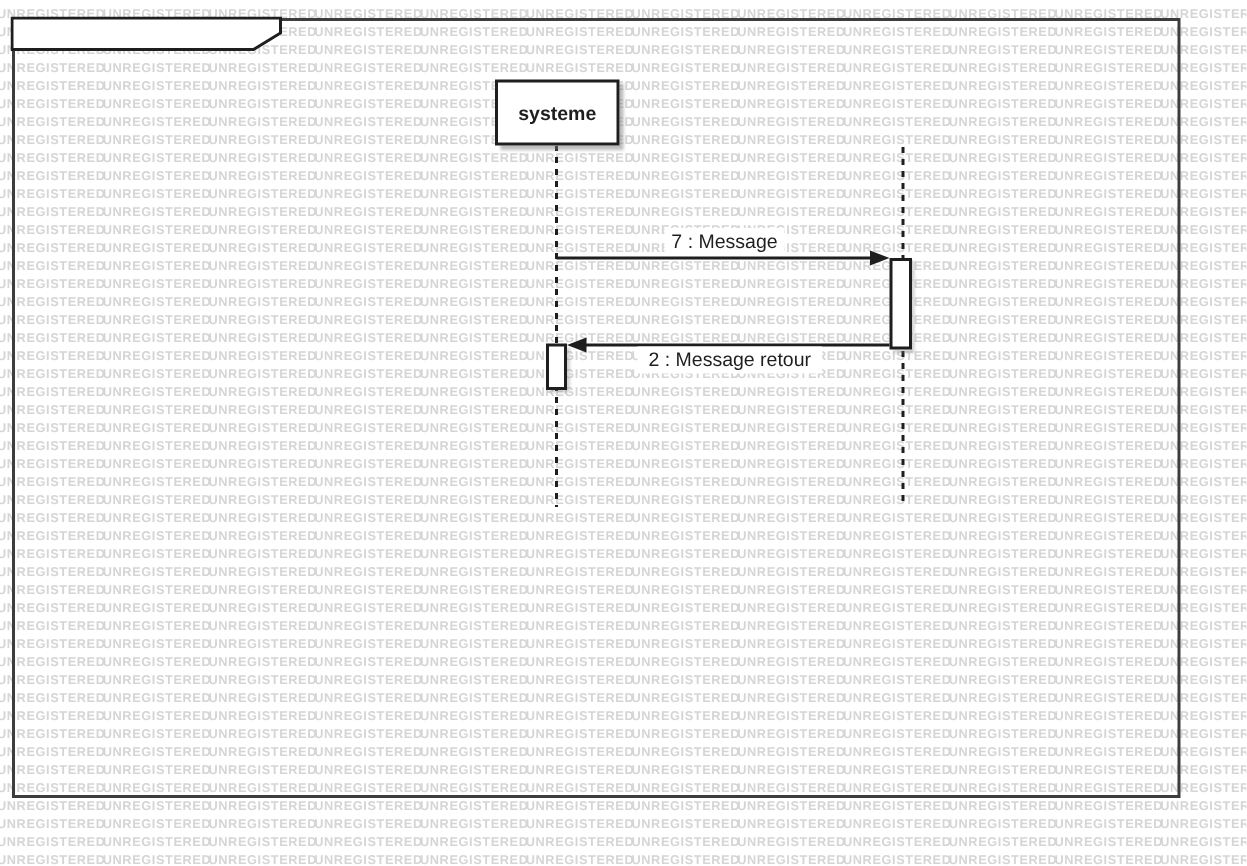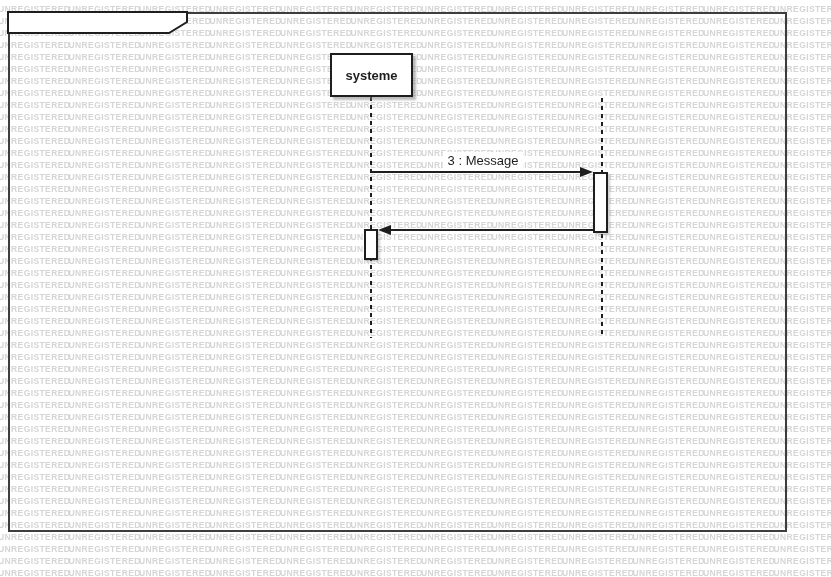--- a/index.html
+++ b/index.html
@@ -693,18 +693,19 @@
 
   <div class="head" style="left:330px; top:53px; width:83px; height:44px;">
     <span>systeme</span>
   </div>
 
   <div class="activation" style="left:593px; top:172px; width:15px; height:61px;"></div>
   <div class="activation" style="left:364px; top:229px; width:14px; height:31px;"></div>
 
   <div class="mline" style="left:371px; top:171px; width:210px;"></div>
   <div class="arrow-right" style="left:580px; top:167px;"></div>
-  <div class="mlabel" style="left:443px; top:152px; width:80px;">3 : Message</div>
+  <div class="mlabel" style="left:443px; top:152px; width:80px;">7 : Message</div>
 
   <div class="mline" style="left:390px; top:229px; width:203px;"></div>
   <div class="arrow-left" style="left:378px; top:225px;"></div>
+  <div class="mlabel" style="left:425px; top:231px; width:123px;">2 : Message retour</div>
 
 </div>
 
 </body></html>

